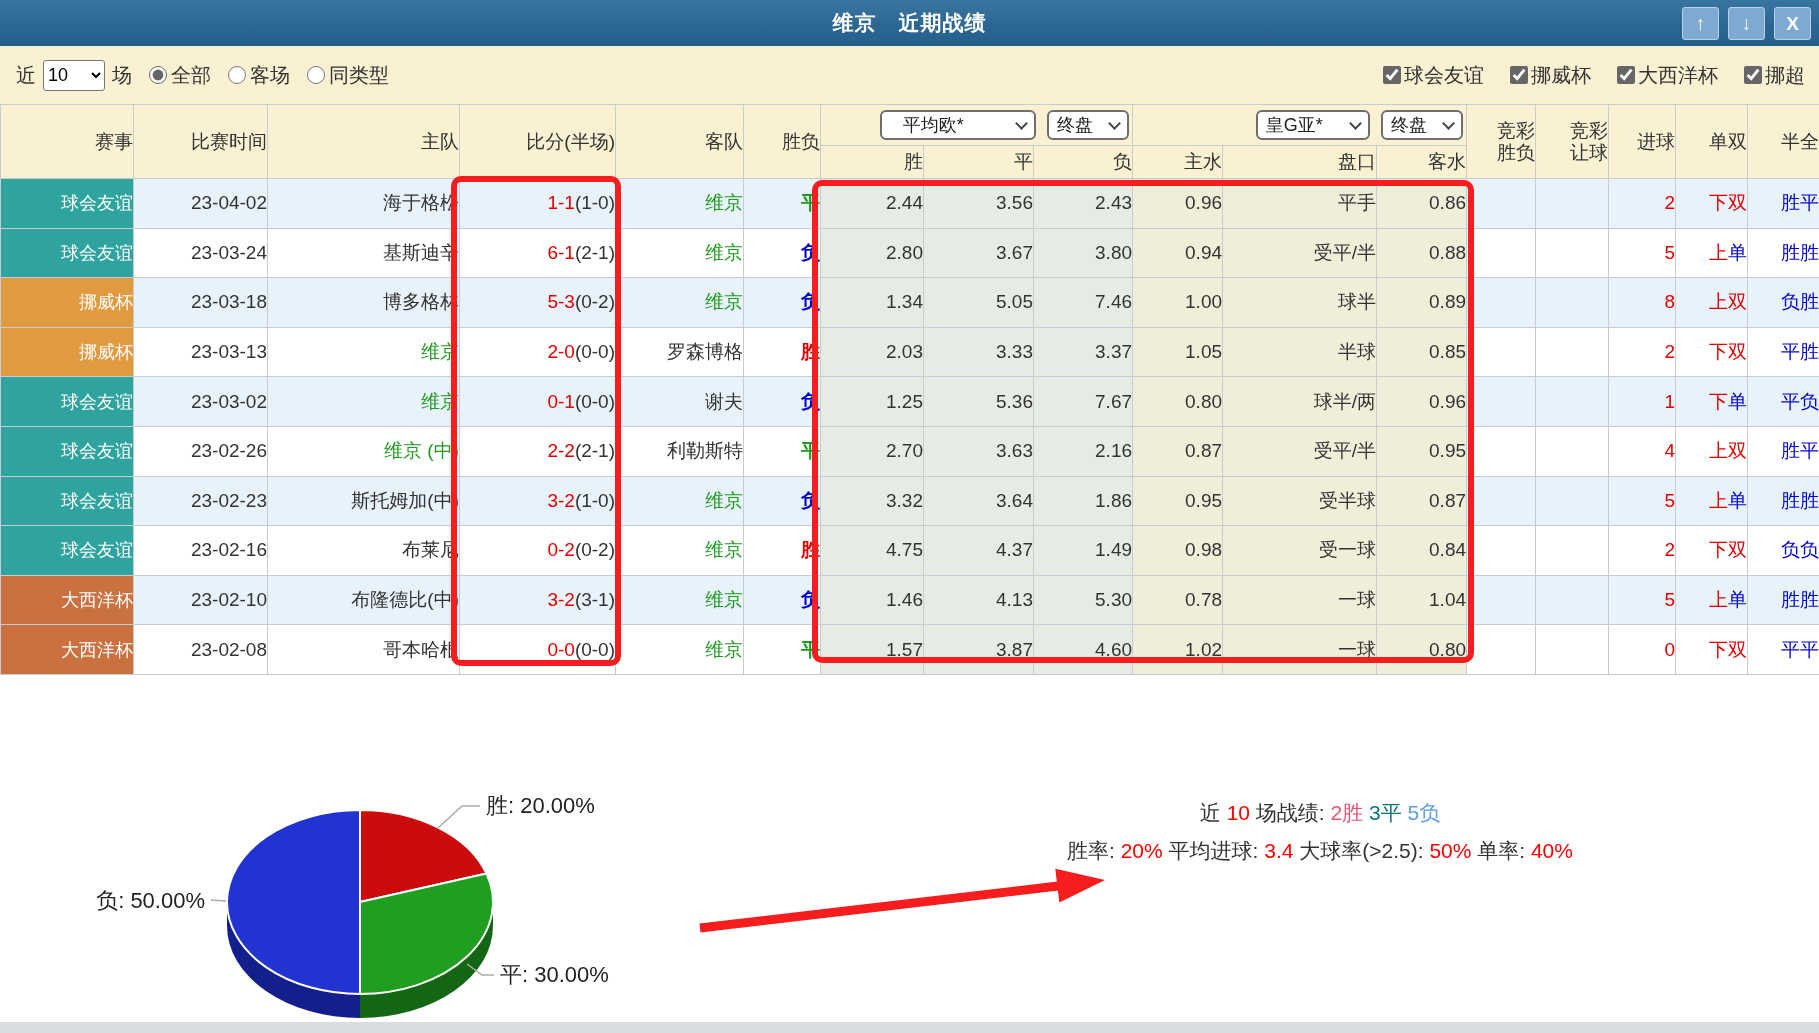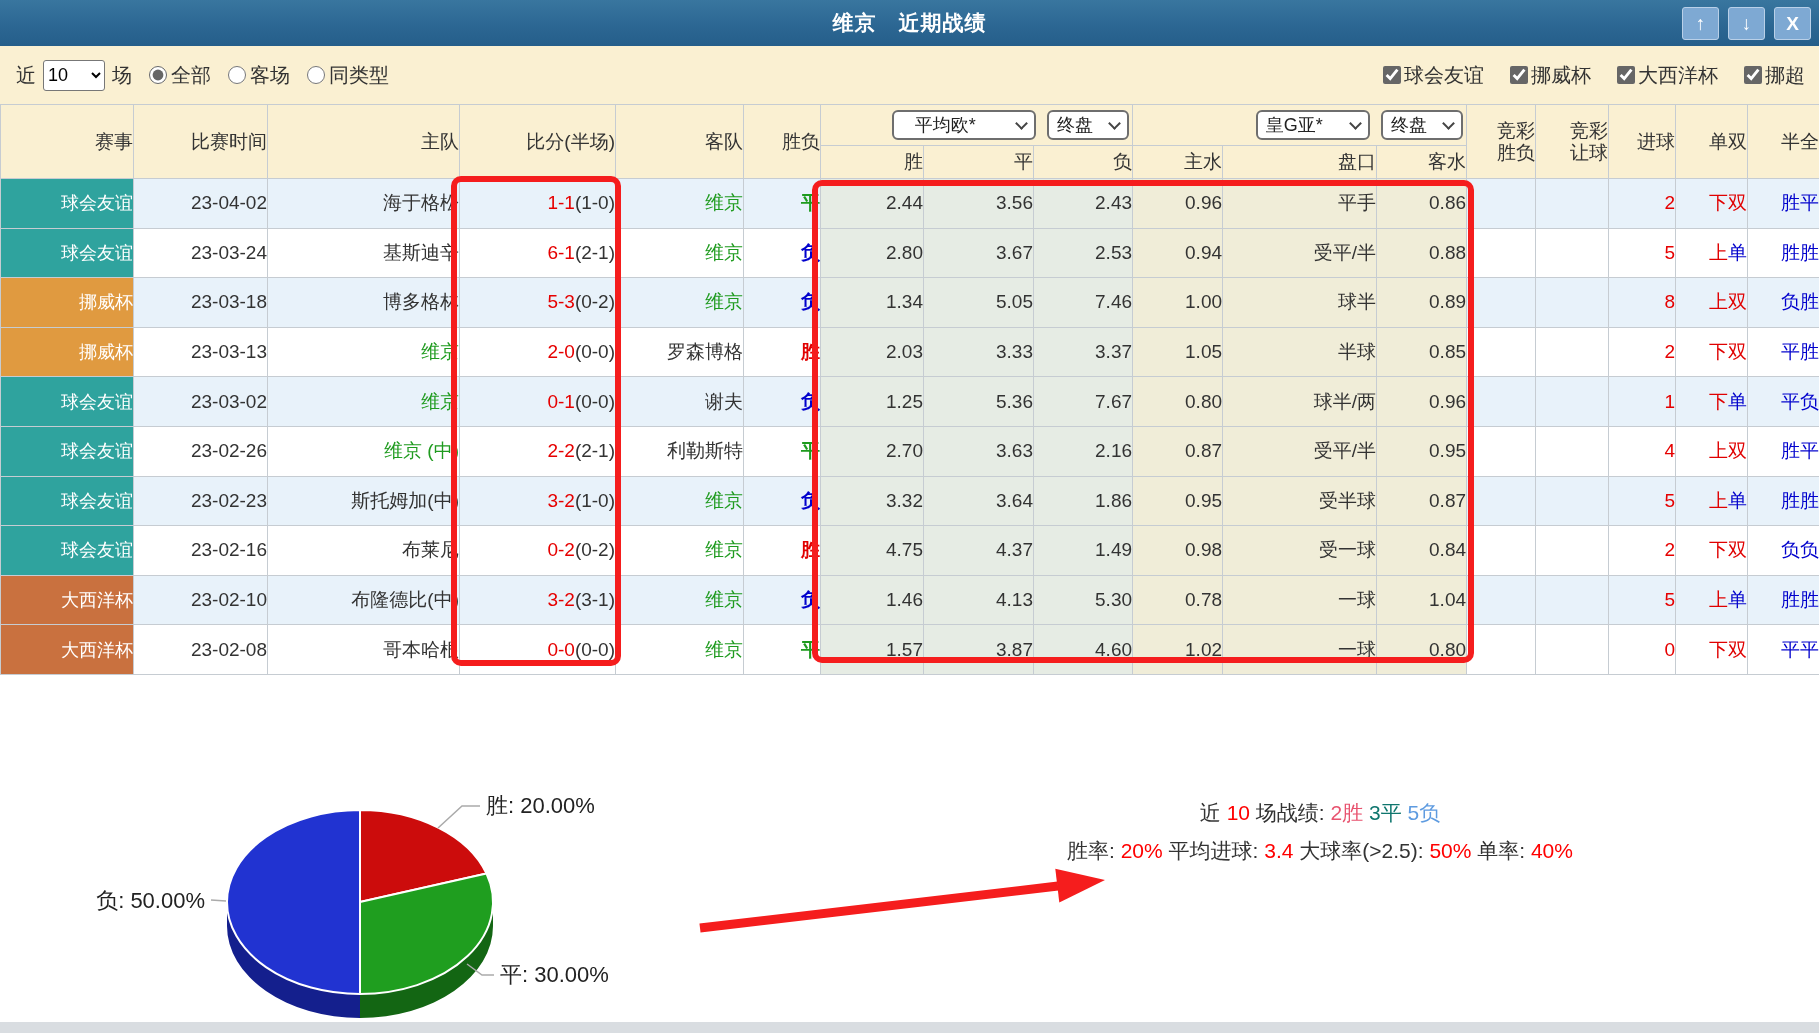--- a/index.html
+++ b/index.html
@@ -25,21 +25,21 @@
   .main-table{position:absolute;left:0;top:104px;width:1819px;table-layout:fixed;border-collapse:collapse;
               font-size:19px;text-align:right;}
   .main-table th,.main-table td{border:1px solid #c6ccd2;padding:0;overflow:hidden;white-space:nowrap;}
   .main-table thead th{background:#faf0d2;font-weight:normal;color:#333;}
   .hrow1 th{height:40px;}
   .hrow2 th{height:32px;}
   th.two-line{white-space:pre-line;line-height:22px;font-size:19px;}
   .hdr-select{display:inline-flex;align-items:center;justify-content:space-between;background:#fff;
               border:2px solid #6e6e6e;border-radius:6px;height:30px;padding:0 8px;margin:0 3px;
               font-size:18px;color:#222;box-sizing:border-box;cursor:pointer;}
-  .hdr-select.w-lg{width:144px;padding-left:21px;}
+  .hdr-select.w-lg{width:156px;padding-left:21px;}
   .hdr-select.w-md{width:114px;}
   .hdr-select.w-sm{width:82px;}
   .caret{width:7px;height:7px;border-right:2px solid #444;border-bottom:2px solid #444;
          transform:rotate(45deg);display:inline-block;margin-left:8px;margin-top:-4px;}
   .main-table tbody td{height:48.6px;background:#fff;}
   .main-table tbody tr:nth-child(odd) td{background:#e8f2fa;}
   .main-table td.odds{background:#e6ece4 !important;}
   .main-table td.asia{background:#f0edd8 !important;}
   .main-table td.lg{color:#fff;font-size:18px;}
   .main-table td .sc{color:#e60000;}
@@ -210,21 +210,21 @@
       </tr>
       <tr>
         <td class="lg" style="background: rgb(47, 163, 158);">球会友谊</td>
         <td>23-03-24</td>
         <td>基斯迪辛</td>
         <td><span class="sc">6-1</span><span class="ht">(2-1)</span></td>
         <td class="green">维京</td>
         <td class="res" style="color: rgb(0, 0, 204);">负</td>
         <td class="odds">2.80</td>
         <td class="odds">3.67</td>
-        <td class="odds">2.53</td>
+        <td class="odds">3.80</td>
         <td class="asia">0.94</td>
         <td class="asia">受平/半</td>
         <td class="asia">0.88</td>
         <td></td>
         <td></td>
         <td class="goals">5</td>
         <td><span style="color: rgb(224, 0, 0);">上</span><span style="color: rgb(0, 0, 204);">单</span></td>
         <td class="hf">胜胜</td>
       </tr>
       <tr>

